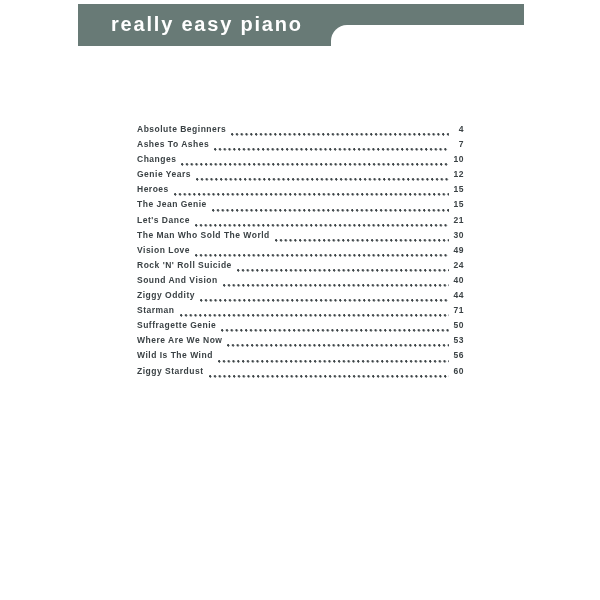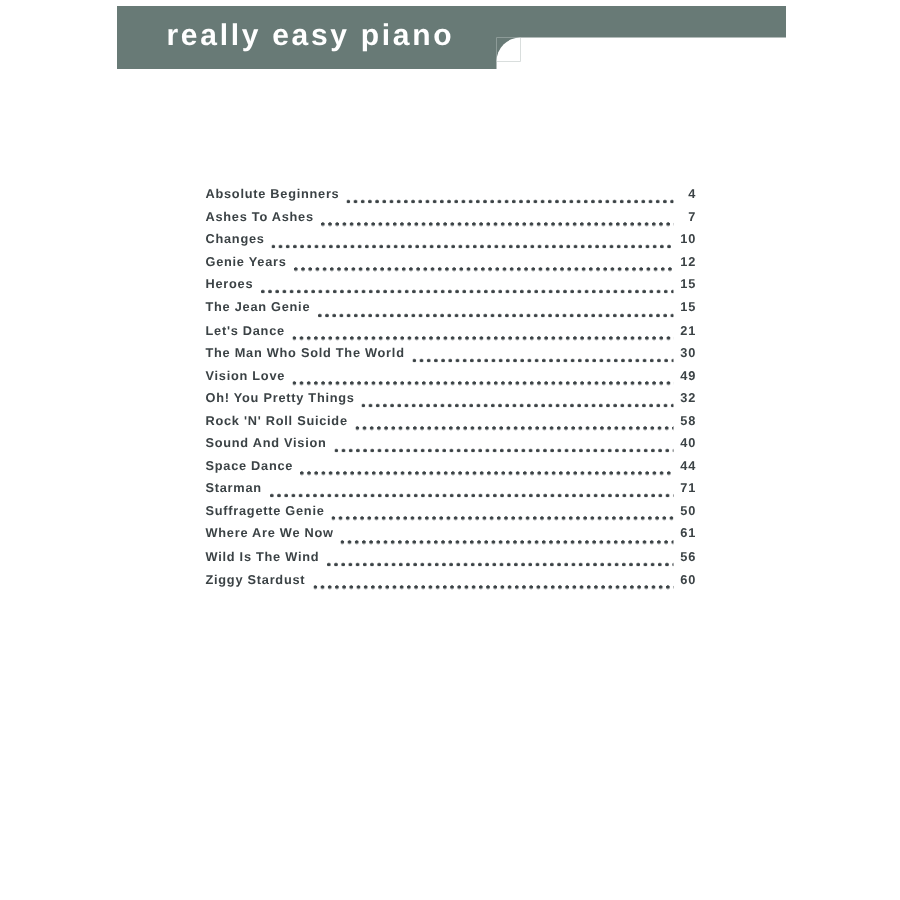--- a/index.html
+++ b/index.html
@@ -162,60 +162,55 @@
     <span class="toc-dots"></span>
     <span class="toc-page">30</span>
   </div>
 
   <div class="toc-row">
     <span class="toc-title">Vision Love</span>
     <span class="toc-dots"></span>
     <span class="toc-page">49</span>
   </div>
 
-  <div class="toc-row">
-    <span class="toc-title">Oh! You Pretty Things</span>
-    <span class="toc-dots"></span>
-    <span class="toc-page">32</span>
-  </div>
 
   <div class="toc-row">
     <span class="toc-title">Rock 'N' Roll Suicide</span>
     <span class="toc-dots"></span>
-    <span class="toc-page">58</span>
+    <span class="toc-page">24</span>
   </div>
 
   <div class="toc-row">
     <span class="toc-title">Sound And Vision</span>
     <span class="toc-dots"></span>
     <span class="toc-page">40</span>
   </div>
 
   <div class="toc-row">
-    <span class="toc-title">Space Dance</span>
+    <span class="toc-title">Ziggy Oddity</span>
     <span class="toc-dots"></span>
     <span class="toc-page">44</span>
   </div>
 
   <div class="toc-row">
     <span class="toc-title">Starman</span>
     <span class="toc-dots"></span>
     <span class="toc-page">71</span>
   </div>
 
   <div class="toc-row">
     <span class="toc-title">Suffragette Genie</span>
     <span class="toc-dots"></span>
     <span class="toc-page">50</span>
   </div>
 
   <div class="toc-row">
     <span class="toc-title">Where Are We Now</span>
     <span class="toc-dots"></span>
-    <span class="toc-page">61</span>
+    <span class="toc-page">53</span>
   </div>
 
   <div class="toc-row">
     <span class="toc-title">Wild Is The Wind</span>
     <span class="toc-dots"></span>
     <span class="toc-page">56</span>
   </div>
 
   <div class="toc-row">
     <span class="toc-title">Ziggy Stardust</span>

